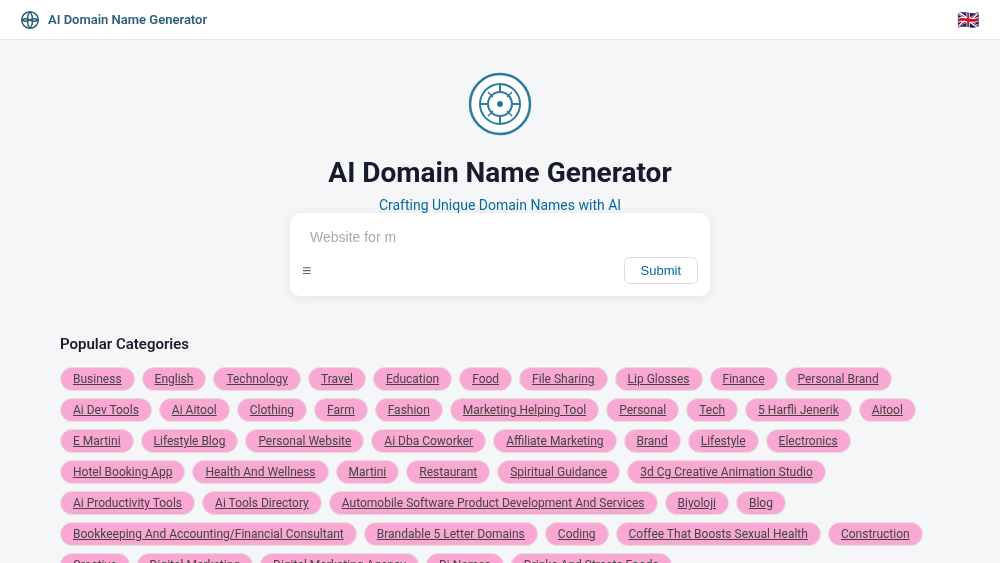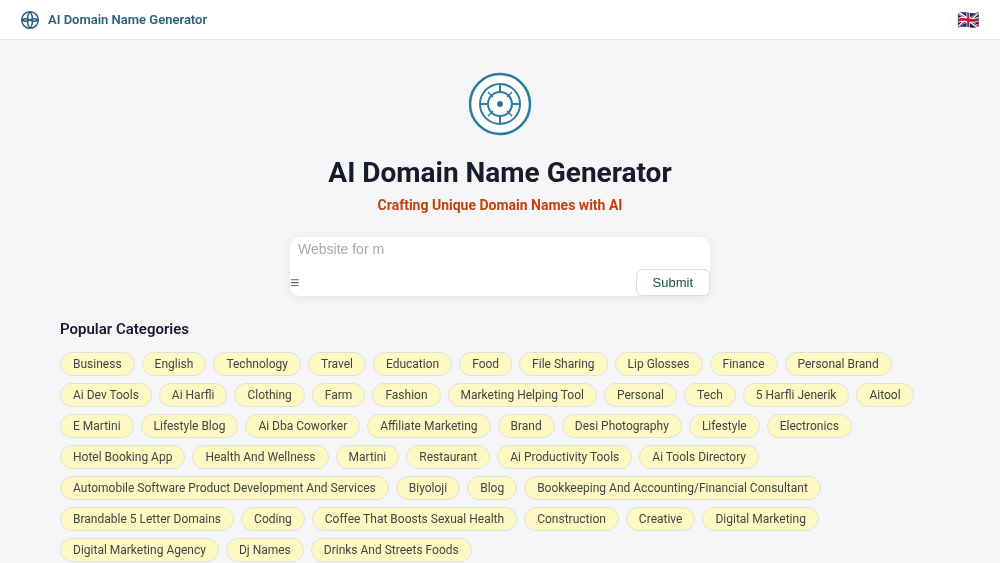--- a/index.html
+++ b/index.html
@@ -45,32 +45,30 @@
       margin: 0 auto 16px;
     }
     .hero-title {
       font-size: 28px;
       font-weight: 700;
       color: #1a1a2e;
       margin-bottom: 8px;
     }
     .hero-subtitle {
       font-size: 14px;
-      color: #c2410c;
-      margin-bottom: 24px;
-      font-weight: bold;
+      color: #0369a1;
     }
     
     .search-container {
       max-width: 420px;
       margin: 0 auto;
       background: #fff;
       border-radius: 10px;
       box-shadow: 0 2px 12px rgba(0,0,0,0.08);
-      padding: 0;
+      padding: 12px;
     }
     .search-input {
       width: 100%;
       border: none;
       outline: none;
       font-size: 14px;
       color: #333;
       background: transparent;
       padding: 4px 8px;
       margin-bottom: 8px;
@@ -85,51 +83,53 @@
       color: #666;
       font-size: 16px;
       cursor: pointer;
     }
     .submit-btn {
       background: #fff;
       border: 1px solid #ddd;
       border-radius: 6px;
       padding: 5px 16px;
       font-size: 13px;
-      color: #14532d;
+      color: #0369a1;
       cursor: pointer;
       font-weight: 500;
     }
     
     .categories-section {
       max-width: 920px;
       margin: 0 auto;
       padding: 0 20px 30px;
     }
     .categories-title {
       font-size: 15px;
       font-weight: 600;
       color: #1a1a2e;
       margin-bottom: 14px;
+      margin-top: 15px;
     }
     .tags-container {
       display: flex;
       flex-wrap: wrap;
       gap: 7px;
     }
     .tag {
-      background: #fef9c3;
+      background: #f9a8d4;
       border: 1px solid #e0e0e0;
       border-radius: 20px;
       padding: 4px 12px;
       font-size: 12px;
       color: #444;
       cursor: pointer;
       white-space: nowrap;
       transition: background 0.15s;
+      text-decoration: underline;
     }
   </style>
 </head>
 <body>
 
 <header class="header">
   <div class="header-logo">
     <svg class="header-logo-icon" viewBox="0 0 24 24" fill="none" stroke="#2c5f7a" stroke-width="1.8">
       <circle cx="12" cy="12" r="10"></circle>
       <path d="M12 2 C8 6 8 18 12 22 M12 2 C16 6 16 18 12 22"></path>
@@ -177,41 +177,43 @@
       <span class="tag">English</span>
       <span class="tag">Technology</span>
       <span class="tag">Travel</span>
       <span class="tag">Education</span>
       <span class="tag">Food</span>
       <span class="tag">File Sharing</span>
       <span class="tag">Lip Glosses</span>
       <span class="tag">Finance</span>
       <span class="tag">Personal Brand</span>
       <span class="tag">Ai Dev Tools</span>
-      <span class="tag">Ai Harfli</span>
+      <span class="tag">Ai Aitool</span>
       <span class="tag">Clothing</span>
       <span class="tag">Farm</span>
       <span class="tag">Fashion</span>
       <span class="tag">Marketing Helping Tool</span>
       <span class="tag">Personal</span>
       <span class="tag">Tech</span>
       <span class="tag">5 Harfli Jenerik</span>
       <span class="tag">Aitool</span>
       <span class="tag">E Martini</span>
       <span class="tag">Lifestyle Blog</span>
+      <span class="tag">Personal Website</span>
       <span class="tag">Ai Dba Coworker</span>
       <span class="tag">Affiliate Marketing</span>
       <span class="tag">Brand</span>
-      <span class="tag">Desi Photography</span>
       <span class="tag">Lifestyle</span>
       <span class="tag">Electronics</span>
       <span class="tag">Hotel Booking App</span>
       <span class="tag">Health And Wellness</span>
       <span class="tag">Martini</span>
       <span class="tag">Restaurant</span>
+      <span class="tag">Spiritual Guidance</span>
+      <span class="tag">3d Cg Creative Animation Studio</span>
       <span class="tag">Ai Productivity Tools</span>
       <span class="tag">Ai Tools Directory</span>
       <span class="tag">Automobile Software Product Development And Services</span>
       <span class="tag">Biyoloji</span>
       <span class="tag">Blog</span>
       <span class="tag">Bookkeeping And Accounting/Financial Consultant</span>
       <span class="tag">Brandable 5 Letter Domains</span>
       <span class="tag">Coding</span>
       <span class="tag">Coffee That Boosts Sexual Health</span>
       <span class="tag">Construction</span>

